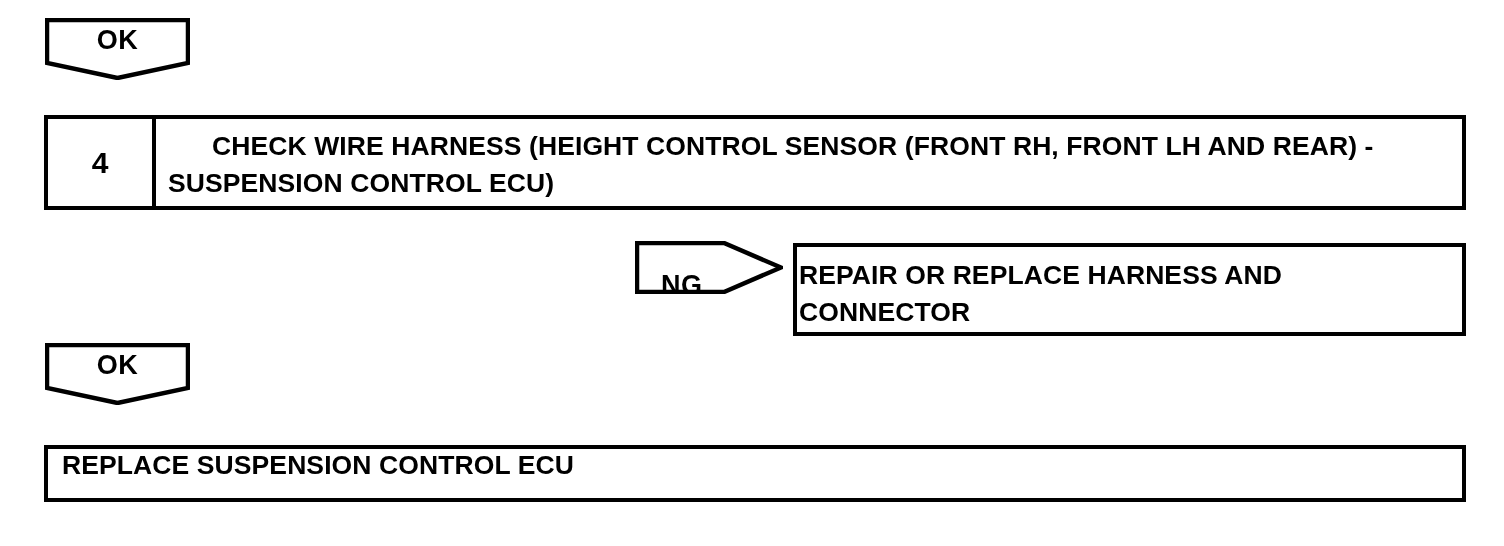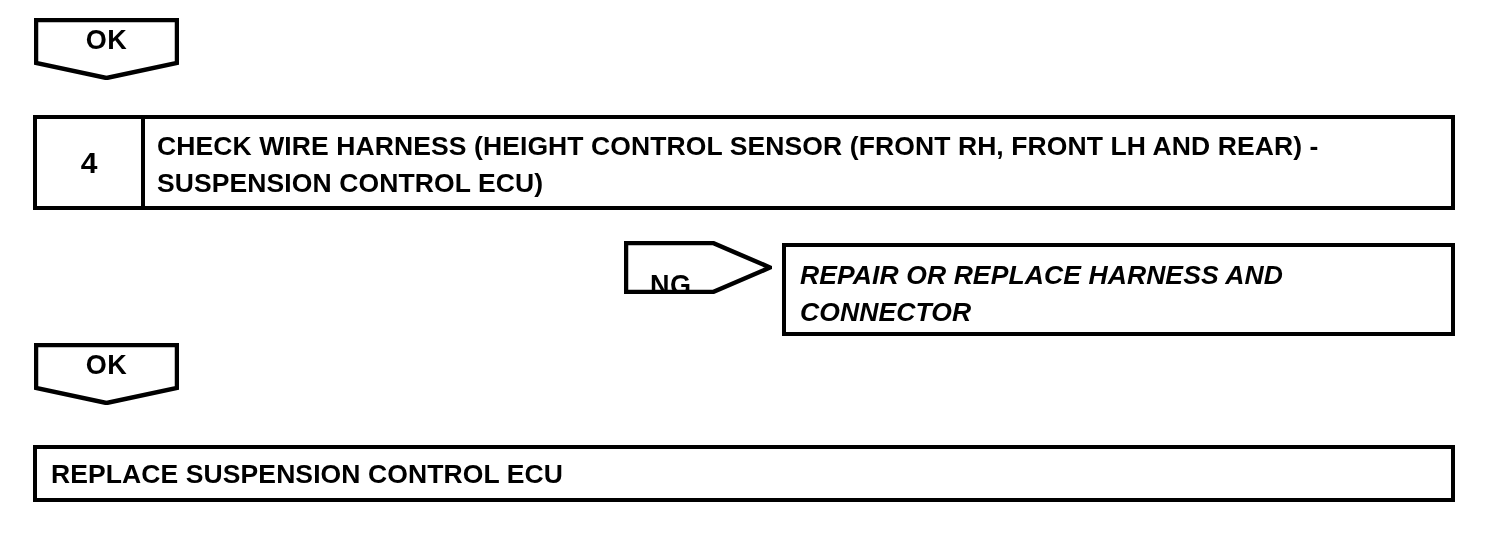--- a/index.html
+++ b/index.html
@@ -11,21 +11,21 @@
     width: 1504px;
     height: 546px;
     position: relative;
     font-family: "Liberation Sans", sans-serif;
     color: #000000;
     overflow: hidden;
   }
 
   .canvas {
     position: absolute;
-    left: 0;
+    left: 11px;
     top: 0;
     width: 1225px;
     height: 546px;
   }
 
   
   .ok-arrow {
     position: absolute;
     width: 145px;
     height: 62px;
@@ -110,46 +110,45 @@
   #step-title-cell {
     flex: 1 1 auto;
     padding: 9px 10px 0 12px;
     box-sizing: border-box;
   }
   #step-title-cell .title {
     font-size: 26.5px;
     font-weight: bold;
     line-height: 37px;
     letter-spacing: 0.1px;
+    margin-left: 44px;
   }
 
   
   #repair-box {
     left: 782px;
     top: 243px;
     width: 673px;
     height: 93px;
-    padding: 10px 10px 0 14px;
-    font-style: italic;
+    padding: 10px 10px 0 2px;
   }
   #repair-box .txt {
     font-size: 26.5px;
     font-weight: bold;
     line-height: 37px;
     letter-spacing: 0.1px;
   }
 
   
   #replace-box {
     left: 33px;
     top: 445px;
     width: 1422px;
     height: 57px;
     display: flex;
-    align-items: center;
     padding: 0 0 0 14px;
     box-sizing: border-box;
   }
   #replace-box .txt {
     font-size: 26.5px;
     font-weight: bold;
     line-height: 32px;
     letter-spacing: 0.1px;
   }
 </style>

